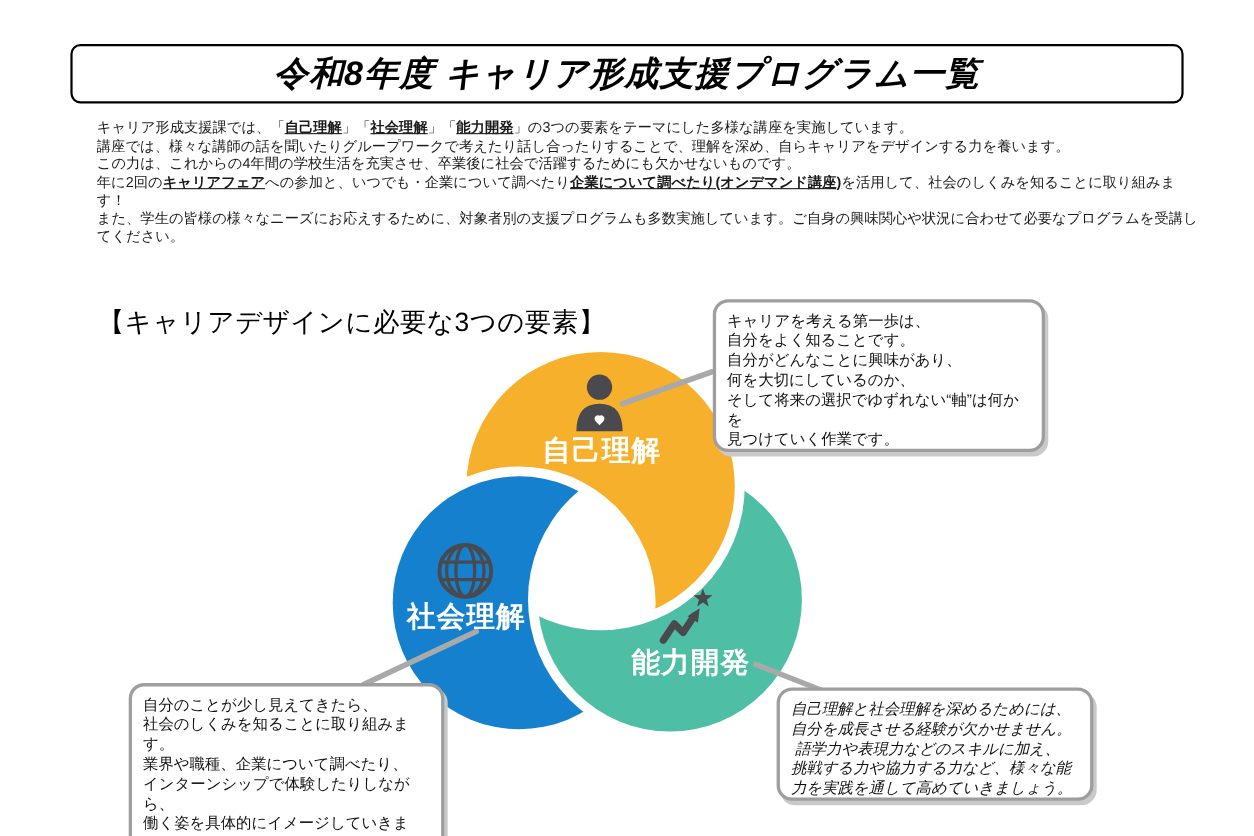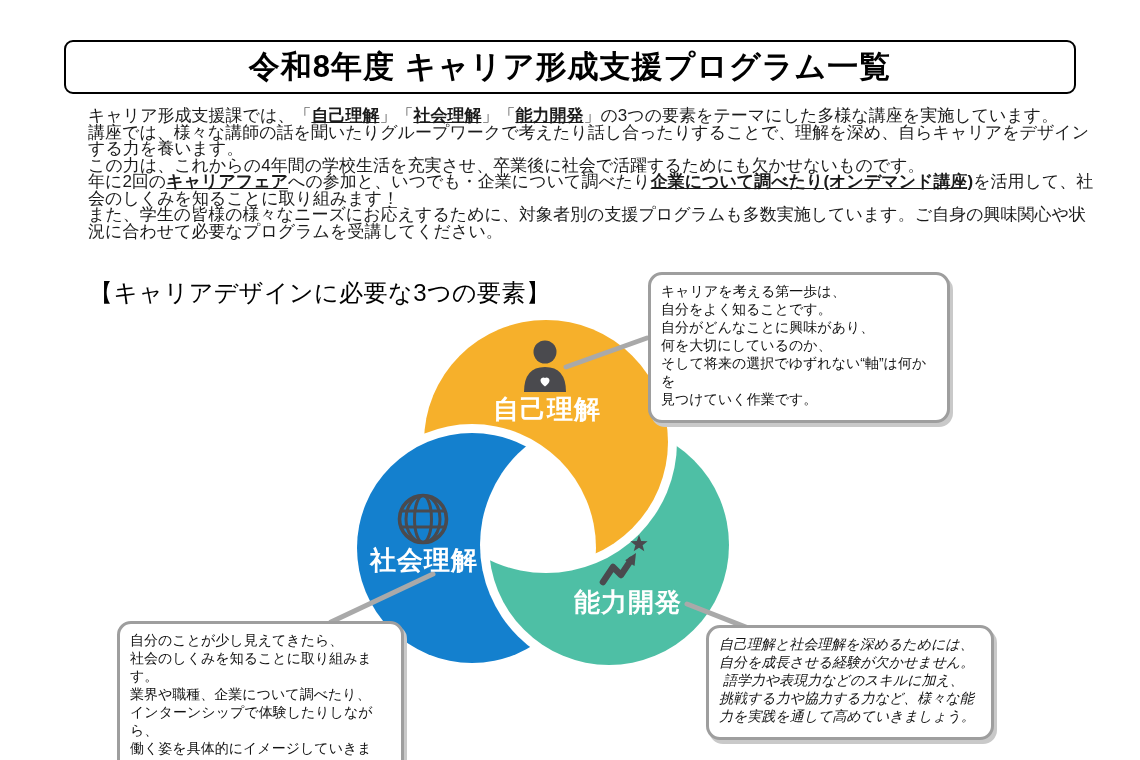--- a/index.html
+++ b/index.html
@@ -5,26 +5,26 @@
   html,body{margin:0;padding:0;background:#fff;}
   body{font-family:"Liberation Sans","DejaVu Sans",sans-serif;color:#111;}
   .page{position:relative;width:1140px;height:760px;background:#fff;overflow:hidden;}
 
   .title-banner{
     position:absolute;left:64px;top:40px;width:1012px;height:54px;
     border:2.5px solid #000;border-radius:9px;background:#fff;
     display:flex;align-items:center;justify-content:center;box-sizing:border-box;
   }
   .title-banner h1{
-    margin:0;font-size:31px;font-weight:bold;letter-spacing:1px;color:#000;white-space:nowrap;
+    margin:0;font-size:31px;font-weight:bold;letter-spacing:1px;color:#000;white-space:nowrap;font-style:italic;
   }
 
   .intro{
     position:absolute;left:88px;top:108px;width:1006px;
-    font-size:17px;line-height:16.5px;white-space:pre-wrap;color:#1a1a1a;
+    font-size:13px;line-height:16.5px;white-space:pre-wrap;color:#1a1a1a;
   }
   .intro span.b{font-weight:bold;}
   .intro span.u{text-decoration:underline;}
 
   .diagram-heading{
     position:absolute;left:89px;top:277px;
     font-size:24px;color:#000;letter-spacing:0.5px;white-space:nowrap;
   }
 
   svg.diagram{position:absolute;left:0;top:0;width:1140px;height:760px;}
@@ -32,21 +32,21 @@
   .circle-label{
     position:absolute;width:120px;text-align:center;
     color:#fff;font-weight:bold;font-size:26px;letter-spacing:1px;white-space:nowrap;
   }
   .label-self{left:487px;top:392px;}
   .label-society{left:364px;top:543px;}
   .label-skill{left:568px;top:585px;}
 
   .callout{
     position:absolute;background:#fff;border:3px solid #9e9e9e;border-radius:14px;
-    padding:7px 10px 12px 10px;font-size:14px;line-height:18px;white-space:pre-wrap;
+    padding:7px 10px 0 10px;font-size:14px;line-height:18px;white-space:pre-wrap;
     box-shadow:3px 4px 0 #c9c9c9;color:#111;box-sizing:border-box;
   }
   .callout-self{left:648px;top:272px;width:302px;}
   .callout-society{left:117px;top:621px;width:287px;}
   .callout-skill{left:706px;top:625px;width:288px;font-style:italic;}
 </style>
 </head>
 <body>
 
 <div class="page">

